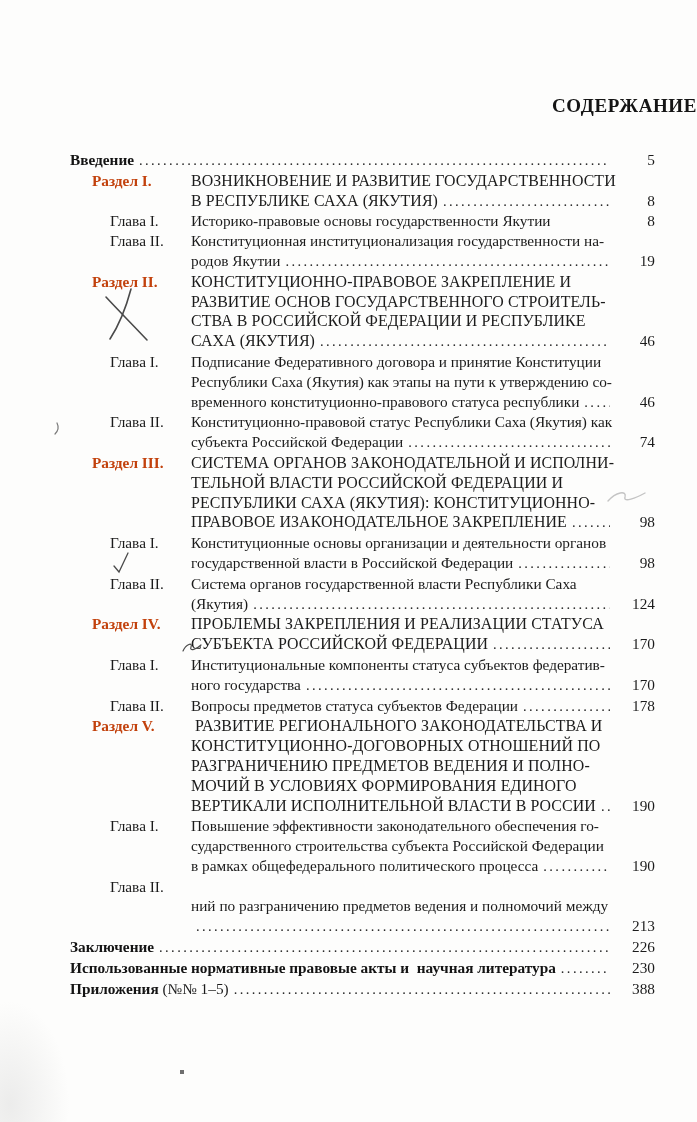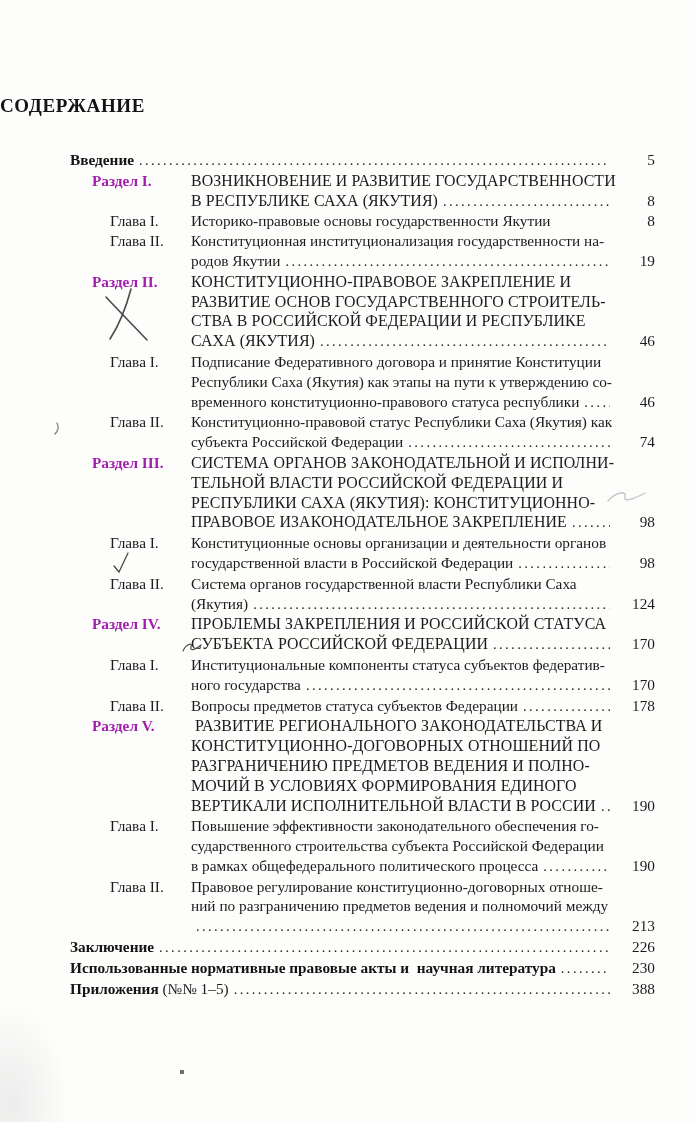--- a/index.html
+++ b/index.html
@@ -7,42 +7,42 @@
     position:relative;
     width:697px;height:1122px;
     background:#fdfdfc;
     font-family:"Liberation Serif","DejaVu Serif",serif;
     color:#1b1b1b;
     overflow:hidden;
   }
   .title{
     margin:0;
     padding-top:95px;
-    text-align:left;
+    text-align:right;
     font-size:19px;
     font-weight:bold;
     letter-spacing:0.6px;
     color:#141414;
   }
   .toc{
     margin:33px 42px 0 36px;
   }
   .toc-row{
     display:flex;
     align-items:baseline;
     line-height:19.8px;
     font-size:15.3px;
     min-height:19.8px;
     margin-left:34px;
   }
   .lab{
     flex:0 0 121px;
     white-space:pre;
   }
-  .lab.sec{padding-left:22px;font-weight:bold;box-sizing:border-box;color:#a21caf;}
+  .lab.sec{padding-left:22px;font-weight:bold;box-sizing:border-box;color:#c2410c;}
   .lab.ch{padding-left:40px;box-sizing:border-box;}
   .lab-top{flex:0 0 auto;font-weight:bold;white-space:pre;color:#131313;}
   .lab-suffix{flex:0 0 auto;font-weight:normal;white-space:pre;}
   .txt{flex:0 0 auto;white-space:pre;}
   .txt.caps{font-size:15.9px;letter-spacing:0.1px;}
   .dots{
     flex:1 1 0;
     min-width:0;
     overflow:hidden;
     white-space:nowrap;
@@ -205,21 +205,21 @@
         <span class="pg"></span>
       </div>
       <div class="toc-row">
         <span class="lab"></span>
         <span class="txt">(Якутия)</span>
         <span class="dots"></span>
         <span class="pg">124</span>
       </div>
       <div class="toc-row">
         <span class="lab sec">Раздел IV.</span>
-        <span class="txt caps">ПРОБЛЕМЫ ЗАКРЕПЛЕНИЯ И РОССИЙСКОЙ СТАТУСА</span>
+        <span class="txt caps">ПРОБЛЕМЫ ЗАКРЕПЛЕНИЯ И РЕАЛИЗАЦИИ СТАТУСА</span>
         <span class="dots off"></span>
         <span class="pg"></span>
       </div>
       <div class="toc-row">
         <span class="lab"></span>
         <span class="txt caps">СУБЪЕКТА РОССИЙСКОЙ ФЕДЕРАЦИИ</span>
         <span class="dots"></span>
         <span class="pg">170</span>
       </div>
       <div class="toc-row">
@@ -283,21 +283,20 @@
         <span class="pg"></span>
       </div>
       <div class="toc-row">
         <span class="lab"></span>
         <span class="txt">в рамках общефедерального политического процесса</span>
         <span class="dots"></span>
         <span class="pg">190</span>
       </div>
       <div class="toc-row">
         <span class="lab ch">Глава II.</span>
-        <span class="txt">Правовое регулирование конституционно-договорных отноше-</span>
         <span class="dots off"></span>
         <span class="pg"></span>
       </div>
       <div class="toc-row">
         <span class="lab"></span>
         <span class="txt">ний по разграничению предметов ведения и полномочий между</span>
         <span class="dots off"></span>
         <span class="pg"></span>
       </div>
       <div class="toc-row">

